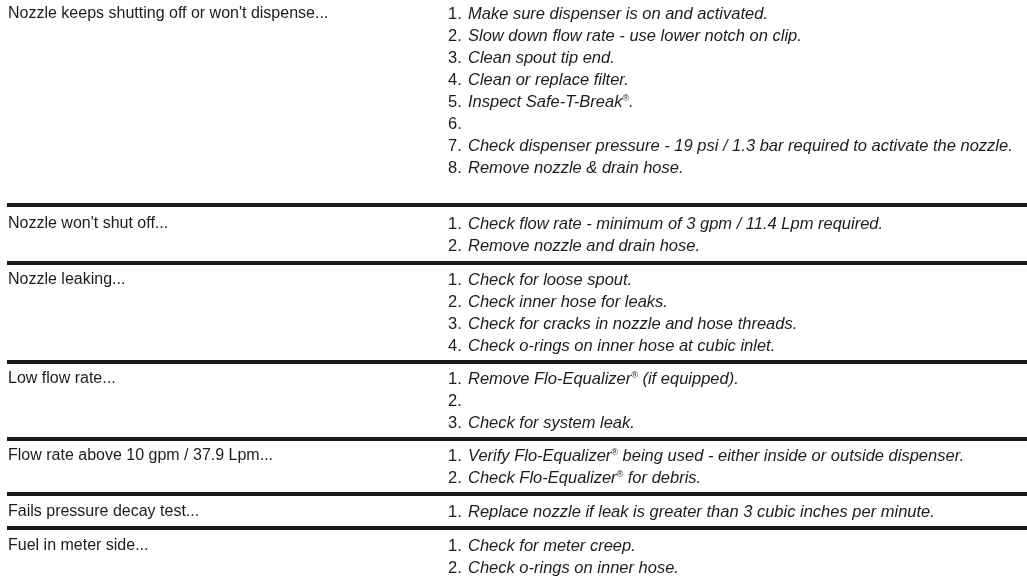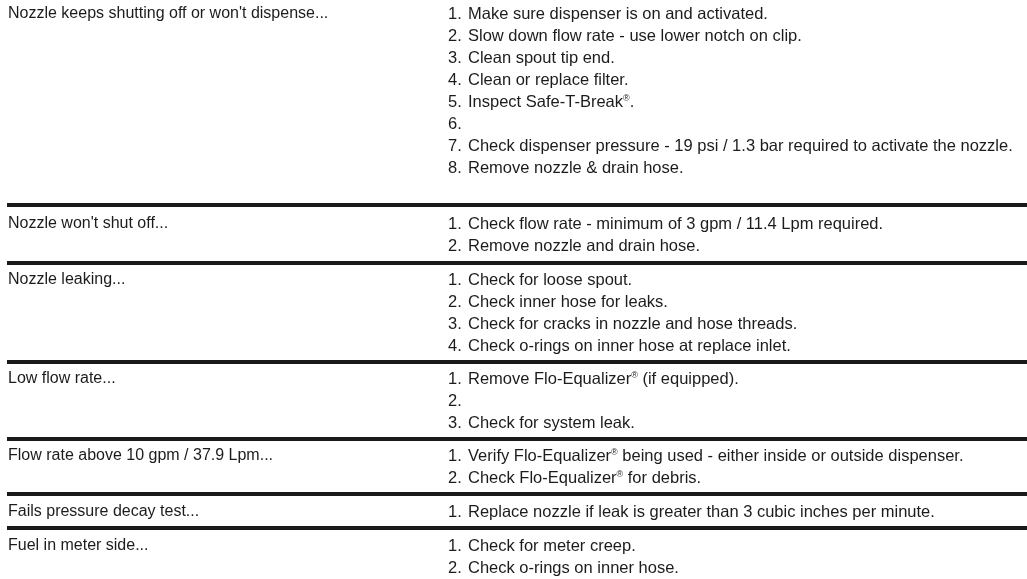--- a/index.html
+++ b/index.html
@@ -13,21 +13,21 @@
     position: absolute; left: 8px; top: 0;
     font-size: 16px; line-height: 22px; white-space: nowrap;
   }
   .steps {
     position: absolute; left: 448px; top: 0; width: 575px;
     margin: 0; padding: 0; list-style: none;
     font-size: 16.5px; line-height: 22px;
   }
   .step { display: flex; white-space: nowrap; }
   .num { width: 20px; flex: none; }
-  .txt { white-space: normal; }
+  .txt { white-space: normal; font-style: italic; }
   .divider {
     position: absolute; left: 7px; right: 0; height: 4px; background: #1a1a1a;
   }
   sup { font-size: 9px; vertical-align: 6px; line-height: 0; }
 </style>
 </head>
 <body>
 
 <div class="table">
 
@@ -94,21 +94,21 @@
       <li class="step">
           <span class="num">2.</span>
           <span class="txt">Check inner hose for leaks.</span>
         </li>
       <li class="step">
           <span class="num">3.</span>
           <span class="txt">Check for cracks in nozzle and hose threads.</span>
         </li>
       <li class="step">
           <span class="num">4.</span>
-          <span class="txt">Check o-rings on inner hose at replace inlet.</span>
+          <span class="txt">Check o-rings on inner hose at cubic inlet.</span>
         </li>
     </ul>
   </div>
   <div class="divider" style="top:360px;"></div>
 
   <div class="row" style="top:367px;">
     <div class="problem">Low flow rate...</div>
     <ul class="steps">
       <li class="step">
           <span class="num">1.</span>

